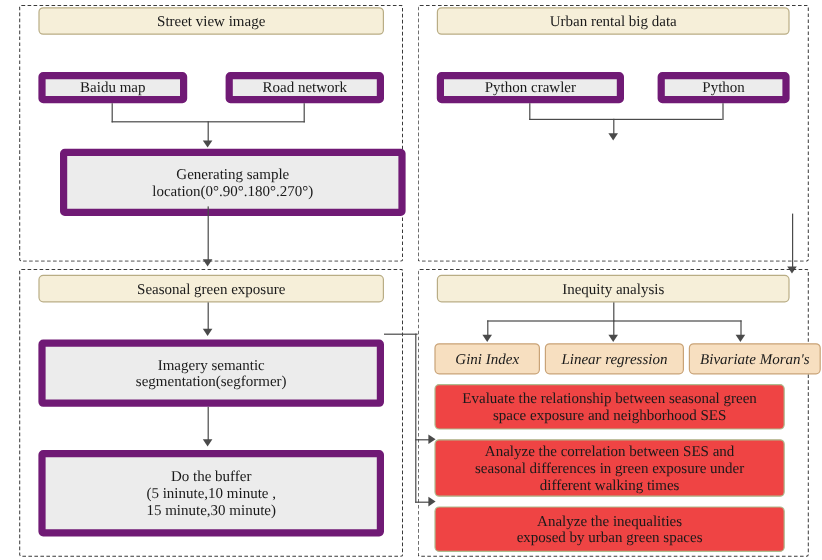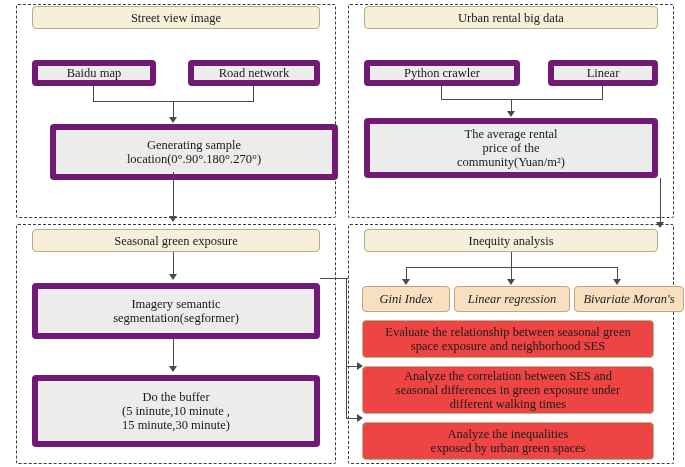--- a/index.html
+++ b/index.html
@@ -116,28 +116,23 @@
 
   <div class="box hdr" style="left:364px; top:6px; width:294px; height:23px;">
     <span>Urban rental big data</span>
   </div>
 
   <div class="box grey" style="left:364px; top:60px; width:156px; height:26px;">
     <span>Python crawler</span>
   </div>
 
   <div class="box grey" style="left:548px; top:60px; width:110px; height:26px;">
-    <span>Linear</span>
-  </div>
-
-  <div class="box grey" style="left:364px; top:118px; width:294px; height:60px;">
-    <span>The average rental
-price of the
-community(Yuan/m²)</span>
-  </div>
+    <span>Python</span>
+  </div>
+
 
   <div class="ln vln" style="left:441px; top:86px; height:14px;"></div>
   <div class="ln vln" style="left:602px; top:86px; height:14px;"></div>
   <div class="ln hln" style="left:441px; top:99px; width:161px;"></div>
   <div class="ln vln" style="left:511px; top:99px; height:13px;"></div>
   <div class="arr arr-d" style="left:507px; top:111px;"></div>
 
   <div class="ln vln" style="left:660px; top:178px; height:46px;"></div>
   <div class="arr arr-d" style="left:656px; top:222px;"></div>
 

